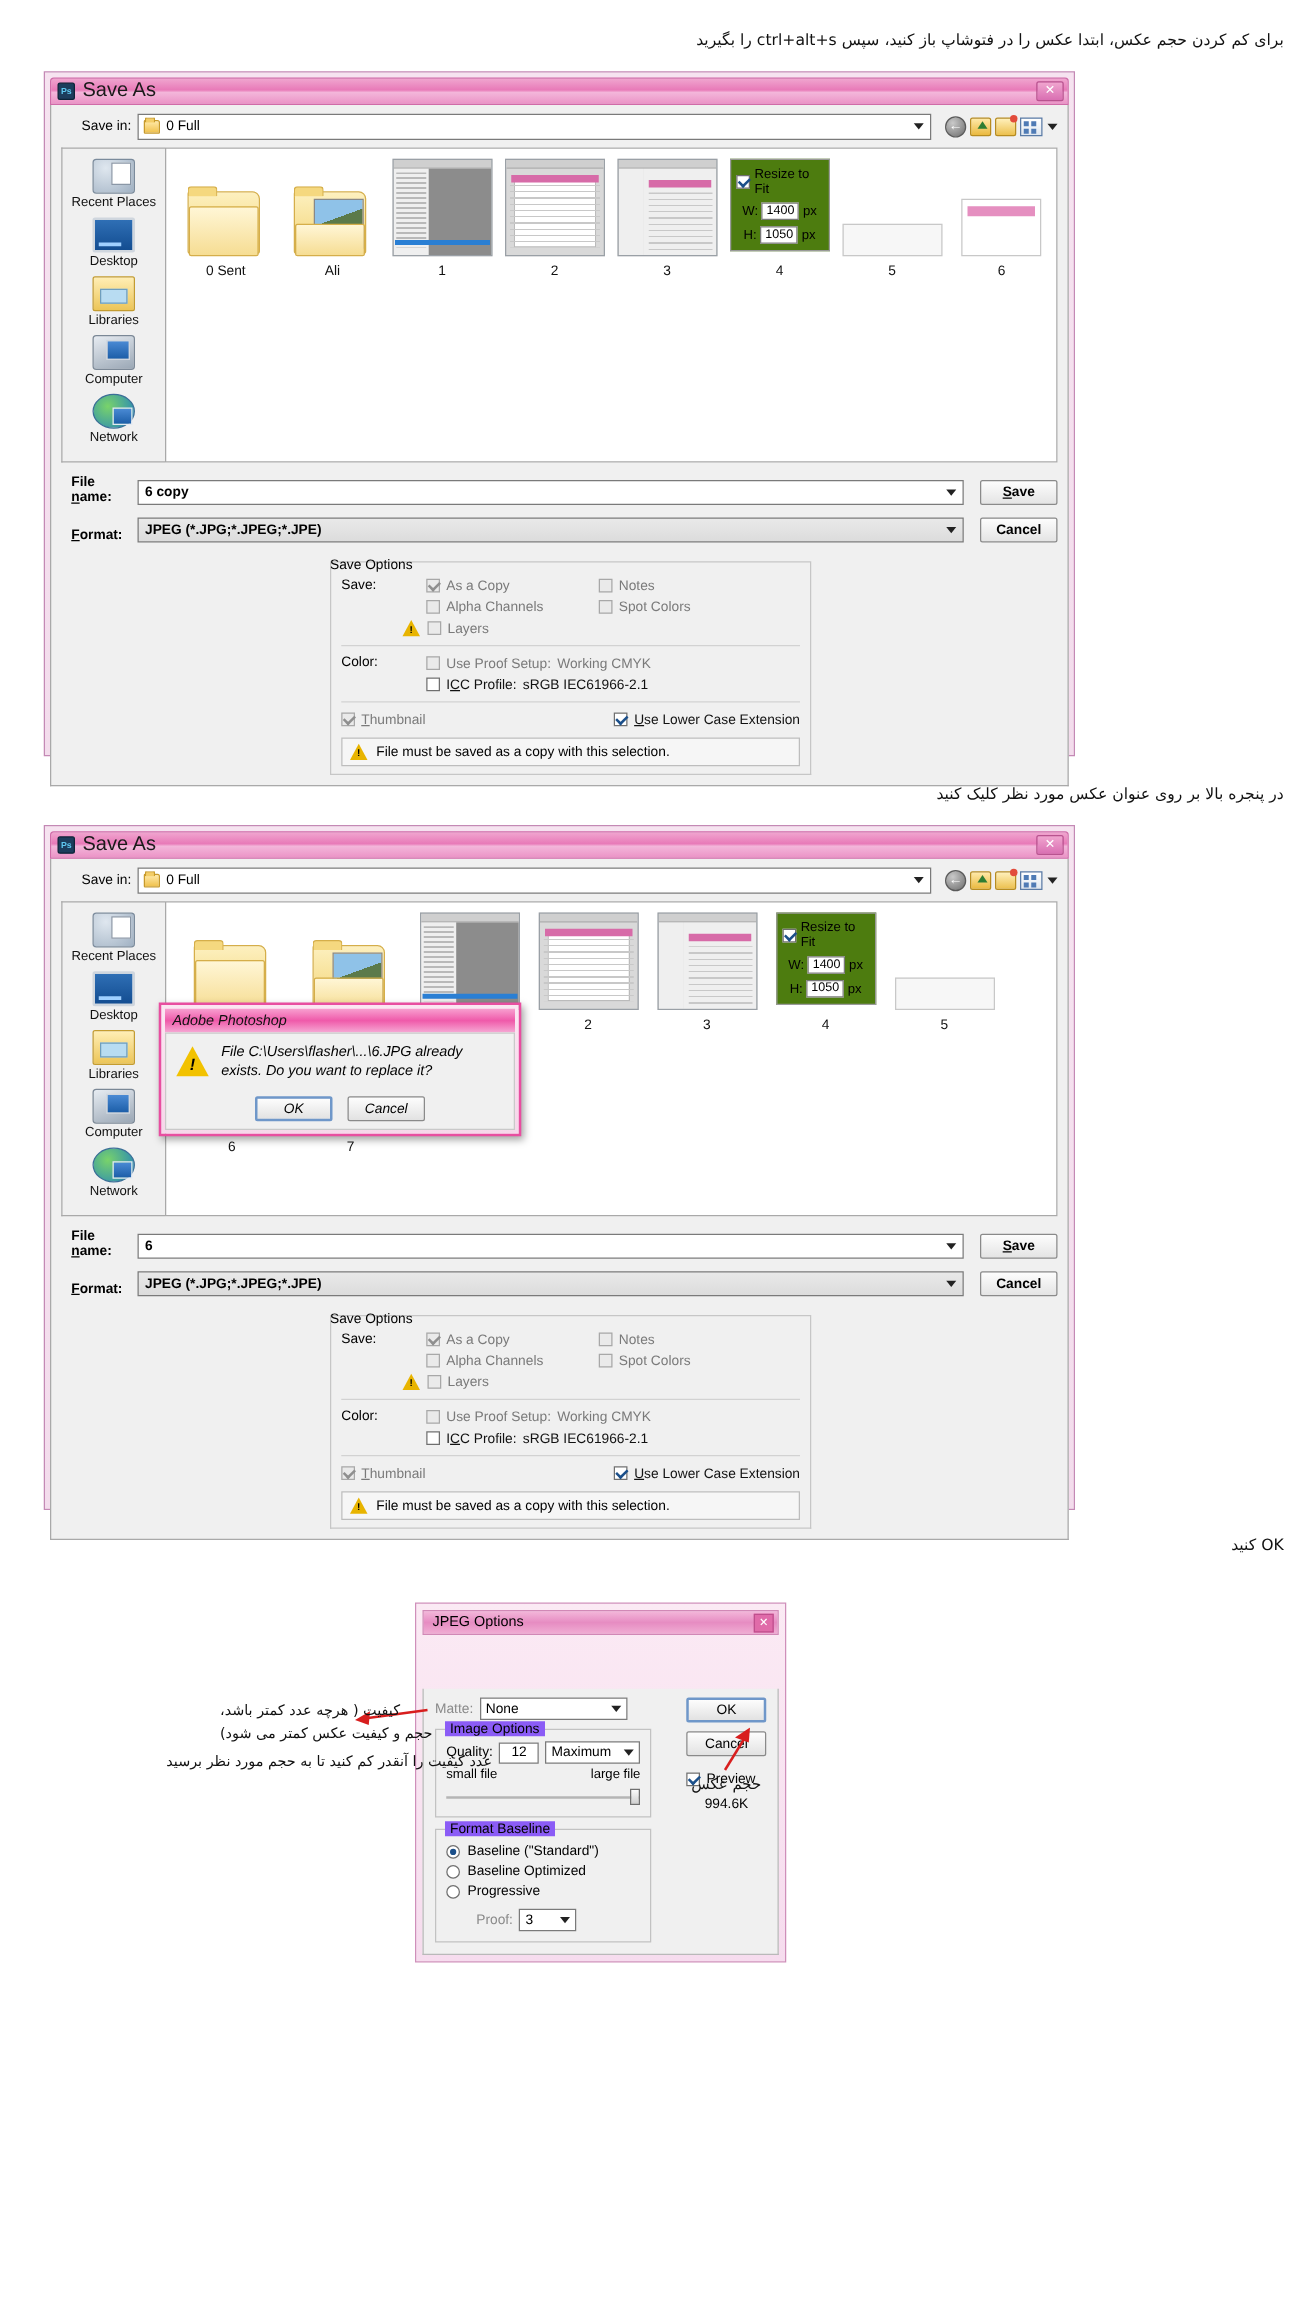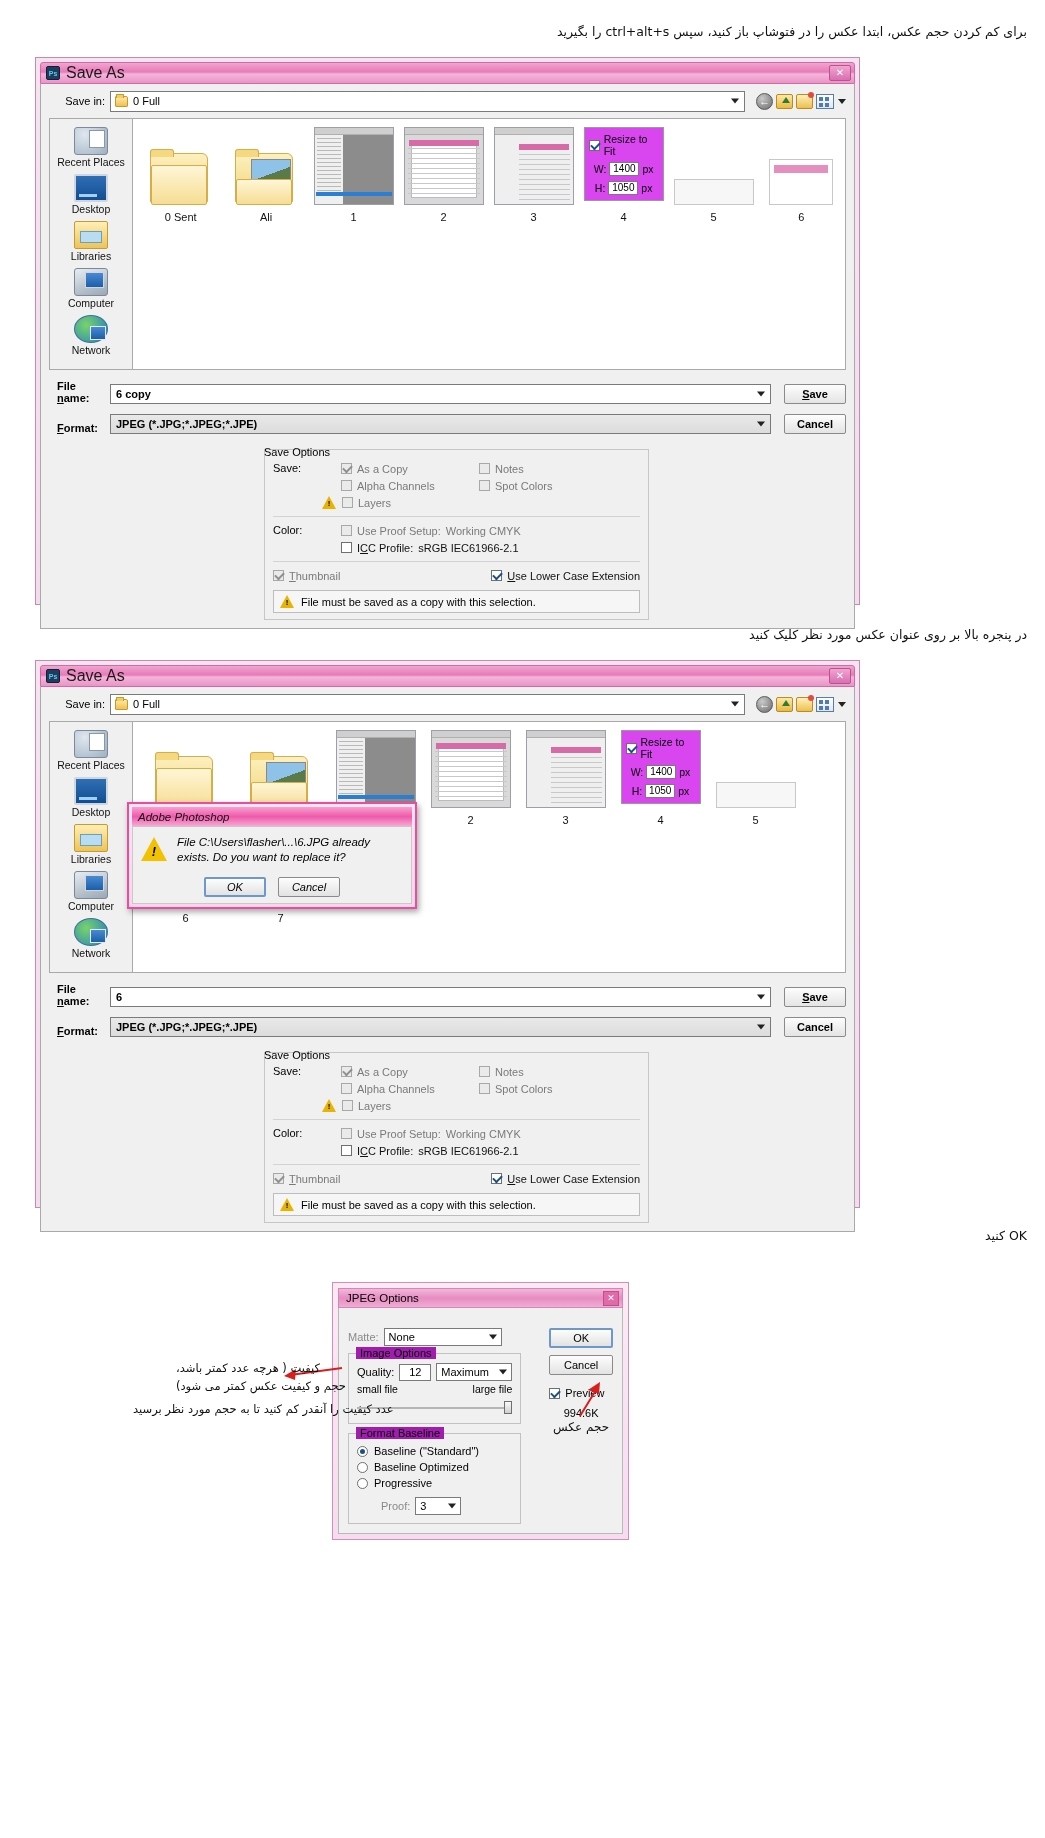--- a/index.html
+++ b/index.html
@@ -152,21 +152,21 @@
   .shot .lines{position:absolute;left:2px;top:10px;width:24px;height:60px;
      background:repeating-linear-gradient(180deg,#b9b9b9 0 1px,transparent 1px 4px);}
   .shot .pinkbar{position:absolute;left:4px;top:12px;right:4px;height:6px;background:#d76ba8;}
   .shot .bluebar{position:absolute;left:1px;bottom:8px;right:1px;height:4px;background:#2a7fd4;}
   .shot .doc{position:absolute;left:6px;top:12px;right:6px;bottom:6px;background:#fff;border:1px solid #bbb;}
   .shot .doclines{position:absolute;left:3px;top:3px;right:3px;height:50px;
      background:repeating-linear-gradient(180deg,#c8c8c8 0 1px,transparent 1px 5px);}
 
   
   .resize-panel {
-    width:80px; background:#d946ef; border:1px solid #9a9a9a;
+    width:80px; background:#4d7c0f; border:1px solid #9a9a9a;
     padding:5px 4px; font-size:10.5px; text-align:left;
   }
   .resize-panel .rrow{display:flex;align-items:center;gap:3px;margin-top:5px;justify-content:center;}
   .mini-input{width:30px;height:14px;background:#fff;border:1px solid #7a7a7a;font-size:10px;
      text-align:center;line-height:12px;}
   .cbx {
     width:11px;height:11px;border:1px solid #6f6f6f;background:#fff;display:inline-block;
     position:relative; flex:0 0 auto; vertical-align:-1px;
   }
   .cbx.on:after{content:"";position:absolute;left:1px;top:1px;width:7px;height:4px;
@@ -249,31 +249,31 @@
     border:1px solid #cf8fba; padding:5px;
   }
   .jpeg-title{
     height:20px;
     background:linear-gradient(180deg,#f3b7da 0%, #e68cc2 50%, #f0add3 100%);
     display:flex;align-items:center;padding-left:7px;font-size:11.5px;position:relative;
     border:1px solid #d188b6;
   }
   .jpeg-x{position:absolute;right:3px;top:2px;width:16px;height:15px;background:#e06ba9;
      border:1px solid #bf4f8d;color:#fff;font-size:9px;line-height:13px;text-align:center;}
-  .jpeg-body{background:#f0f0f0;border:1px solid #b9b9b9;border-top:none;padding:20px 9px 9px;display:flex;gap:28px;}
+  .jpeg-body{background:#f0f0f0;border:1px solid #b9b9b9;border-top:none;padding:7px 9px 9px;display:flex;gap:28px;margin-top:43px;}
   .jpeg-left{width:175px;}
   .jpeg-right{width:72px;}
   .row{display:flex;align-items:center;gap:5px;margin-bottom:7px;}
   .lbl-dim{color:#8a8a8a;font-size:11px;}
   .sel{height:18px;background:#fff;border:1px solid #7a7a7a;font-size:11px;
      padding:0 16px 0 4px;line-height:16px;position:relative;}
   .sel .arrow{position:absolute;right:4px;top:50%;transform:translateY(-50%);width:0;height:0;
      border-left:4px solid transparent;border-right:4px solid transparent;border-top:5px solid #222;}
   .group{border:1px solid #c2c2c2;padding:9px 8px 8px;position:relative;margin-bottom:9px;}
-  .group > .gtitle{position:absolute;top:-7px;left:7px;background:#a21caf;padding:0 4px;font-size:11px;}
+  .group > .gtitle{position:absolute;top:-7px;left:7px;background:#8b5cf6;padding:0 4px;font-size:11px;}
   .txtin{width:32px;height:17px;background:#fff;border:1px solid #7a7a7a;text-align:center;
      font-size:11px;line-height:15px;}
   .slider{margin-top:6px;position:relative;height:14px;}
   .slider .track{position:absolute;left:0;right:0;top:6px;height:2px;background:#b5b5b5;}
   .slider .knob{position:absolute;right:0;top:0;width:8px;height:13px;
      background:linear-gradient(180deg,#fafafa,#cfcfcf);border:1px solid #6f6f6f;}
   .sm-lg{display:flex;justify-content:space-between;font-size:10.5px;margin-top:1px;}
   .rad{width:11px;height:11px;border-radius:50%;border:1px solid #6f6f6f;background:#fff;
      display:inline-block;position:relative;flex:0 0 auto;vertical-align:-1px;}
   .rad.on:after{content:"";position:absolute;left:2px;top:2px;width:5px;height:5px;border-radius:50%;

